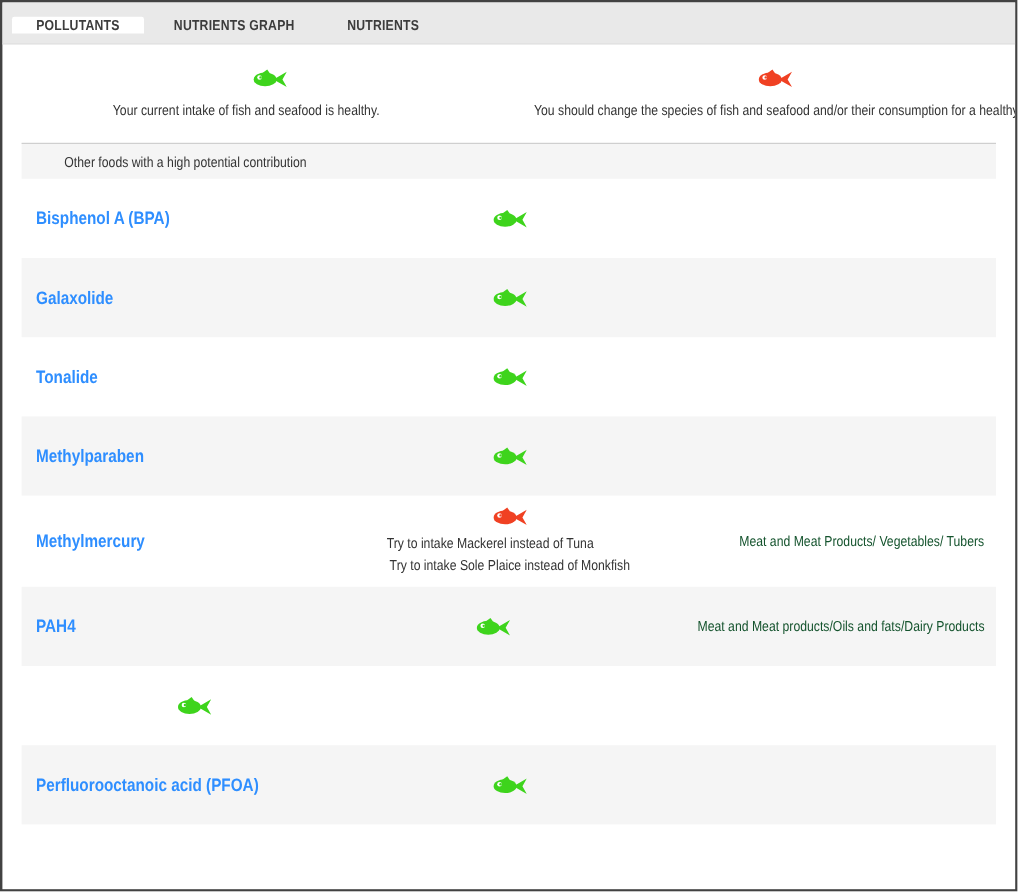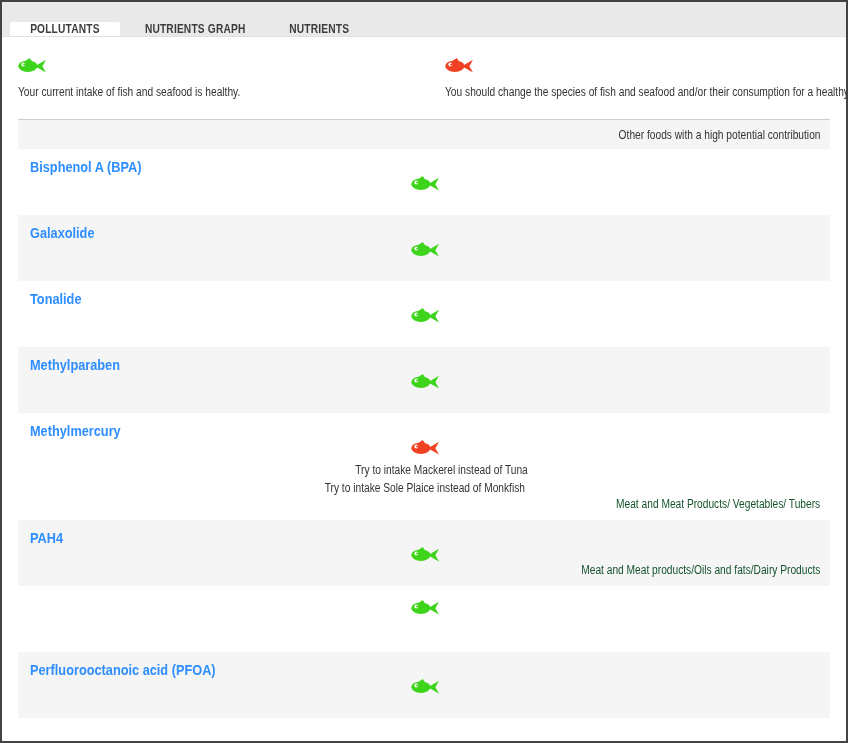--- a/index.html
+++ b/index.html
@@ -19,21 +19,21 @@
   
   .ct { display: inline-block; white-space: nowrap; transform: scaleX(0.85); transform-origin: left center; }
   .ct.o-c { transform-origin: center center; }
   .ct.o-r { transform-origin: right center; }
 
   
   .tabbar {
     height: 35px;
     background: #e9e9e9;
     display: flex;
-    align-items: flex-end;
+    align-items: center;
     padding-left: 8px;
     border-bottom: 1px solid #e0e0e0;
   }
   .tab {
     margin-top: 3px;
     margin-right: 2px;
     padding: 0 14px;
     display: flex;
     align-items: center;
     font-size: 12px;
@@ -44,59 +44,60 @@
     border-radius: 2px 2px 0 0;
     user-select: none;
   }
   .tab.active { background: #fff; }
 
   
   .legend {
     display: flex;
     padding: 20px 0 0 16px;
     height: 82px;
+    text-align: center;
   }
   .legend-col { width: 50%; }
   .legend-col.right { padding-left: 13px; }
   .legend-col .fish-icon { display: block; margin-bottom: 11px; }
   .legend-text { font-size: 12px; color: #333; }
 
   
   .table-wrap { margin: 0 16px; }
   .table-header {
     border-top: 1px solid #cfcfcf;
     background: #f5f5f5;
     height: 30px;
     line-height: 30px;
-    text-align: right;
+    text-align: left;
     padding-right: 10px;
     font-size: 12px;
     color: #333;
   }
   .rows .row {
     display: grid;
-    grid-template-columns: 1fr;
+    grid-template-columns: 1fr 1fr 1fr;
     align-items: center;
     min-height: 66px;
     padding: 9px 10px 9px 12px;
     text-decoration: underline;
   }
   .rows .row:nth-child(even) { background: #f5f5f5; }
   .cell-name {
     font-size: 15px;
     font-weight: bold;
     color: var(--blue, #2e8eff);
     cursor: pointer;
   }
   .cell-status {
     display: flex;
     flex-direction: column;
     align-items: center;
     justify-content: center;
-    text-align: right;
+    text-align: left;
   }
   .advice-line {
     font-size: 12px;
     color: #333;
     line-height: 18px;
   }
   .advice-wrap { margin-top: 5px; }
   .cell-other {
     text-align: right;
     font-size: 12px;

